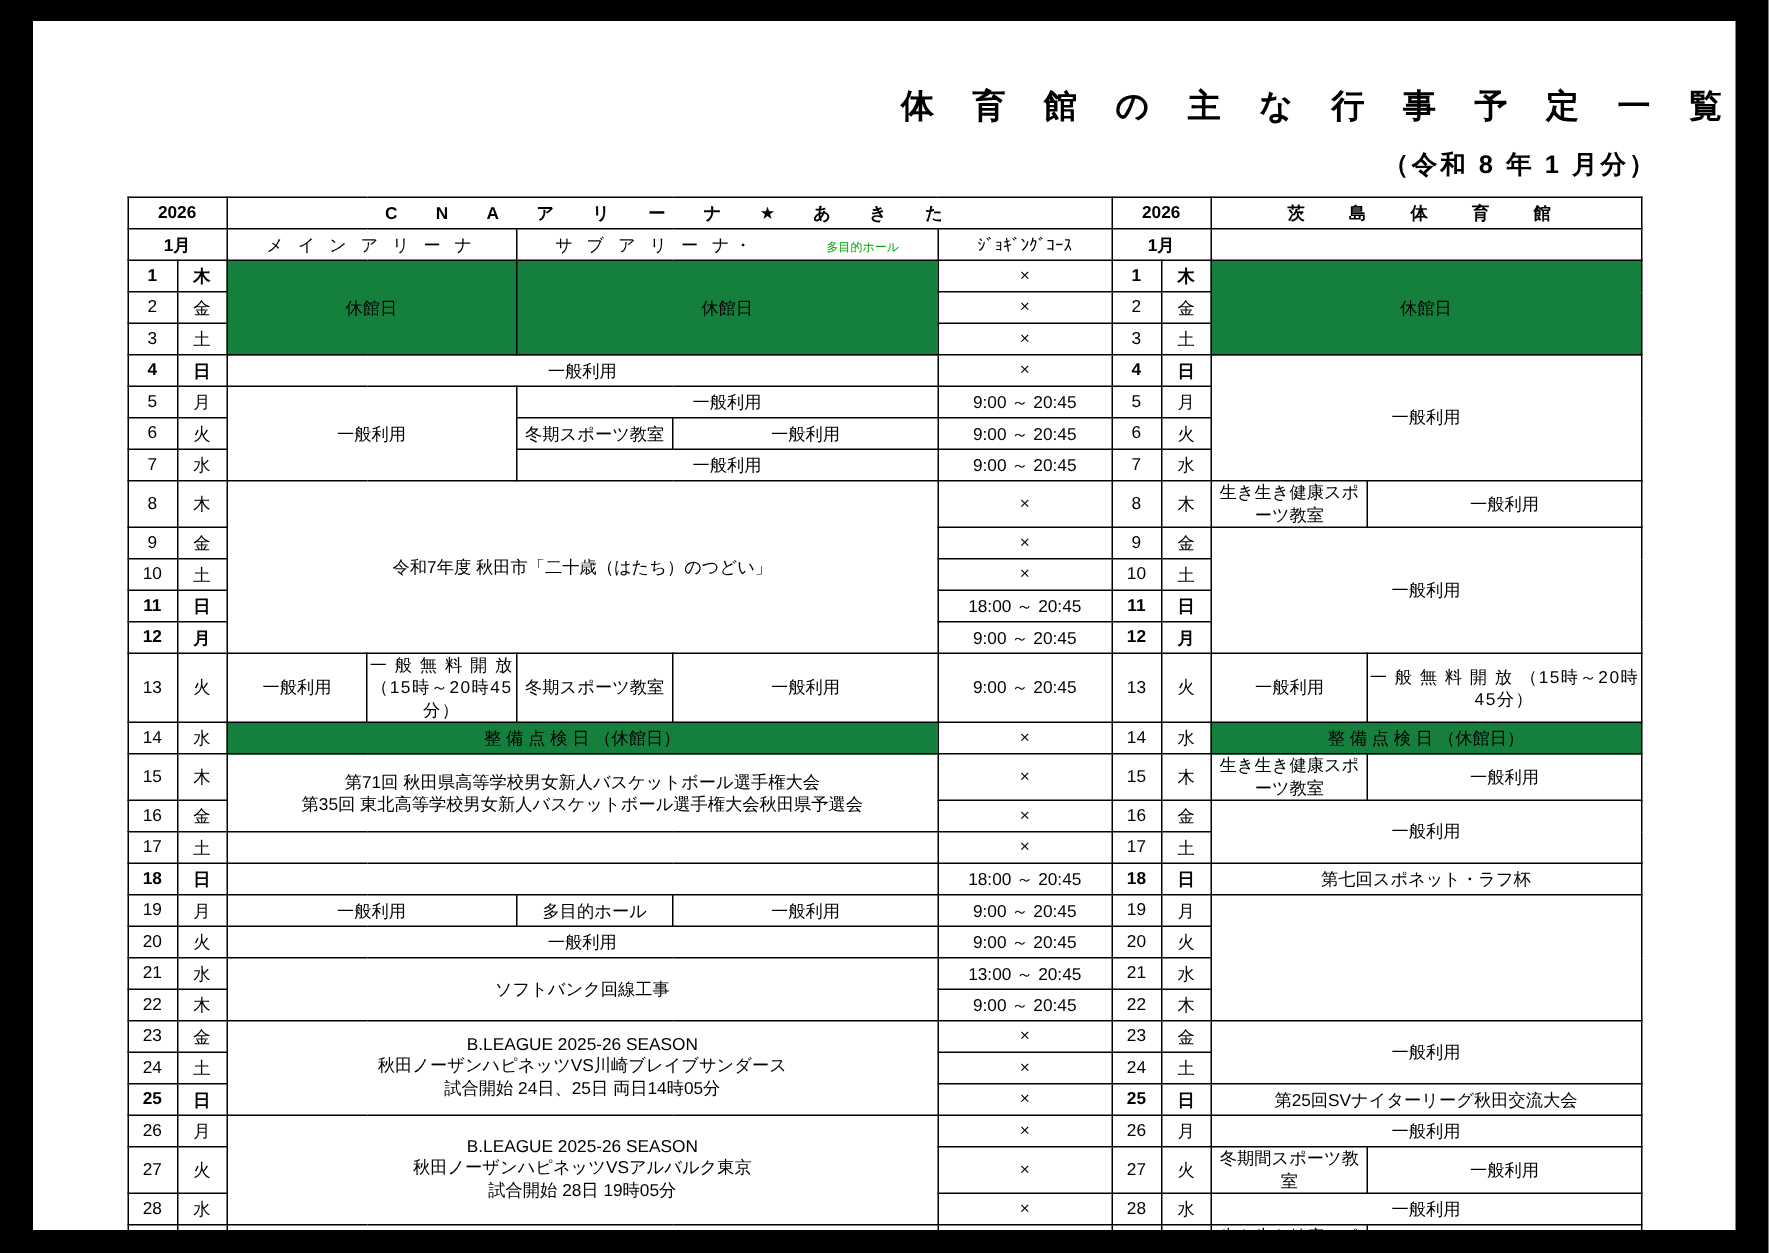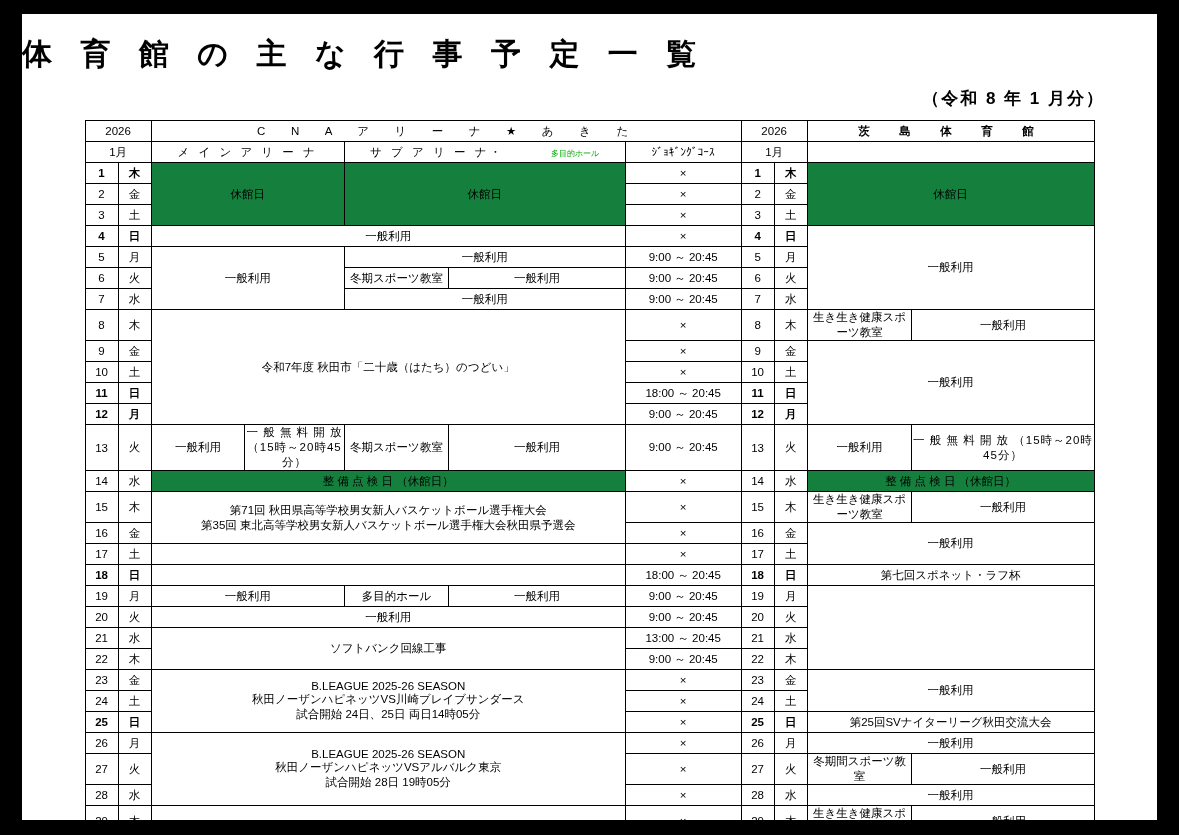--- a/index.html
+++ b/index.html
@@ -8,26 +8,26 @@
     background:#000;
     font-family:"Liberation Sans","DejaVu Sans",sans-serif;
     overflow:hidden;
   }
   .page{
     position:absolute;left:22px;top:14px;
     width:1135px;height:806px;
     background:#fff;
   }
   .title{
-    text-align:left;
-    font-size:30px;
+    text-align:right;
+    font-size:22px;
     font-weight:bold;
     letter-spacing:9px;
     color:#000;
-    padding-top:20px;
+    padding-top:42px;
     font-family:"DejaVu Sans",sans-serif;
   }
   .subtitle{
     text-align:right;
     font-size:17px;
     font-weight:bold;
     letter-spacing:2px;
     padding-right:52px;
     padding-top:12px;
     margin-left:12px;
@@ -41,23 +41,23 @@
   table.sched td{
     border:1px solid #000;
     font-size:11.5px;
     text-align:center;
     vertical-align:middle;
     padding:0;
     height:20px;
     color:#000;
     font-family:"Liberation Sans","DejaVu Sans",sans-serif;
   }
-  .hdr-year{font-size:13px;font-weight:normal;}
+  .hdr-year{font-size:13px;font-weight:bold;}
   .hdr-venue{
-    font-size:18px;font-weight:normal;letter-spacing:7px;color:#1144cc;
+    font-size:18px;font-weight:bold;letter-spacing:7px;color:#1144cc;
   }
   .hdr-venue2{
     font-size:17px;font-weight:bold;letter-spacing:9px;color:#1144cc;margin-left:27px;
   }
   .sub-hdr{font-size:12px;letter-spacing:3px;}
   .sub-hdr small{font-size:8px;color:#0a0;letter-spacing:0;margin-left:47px;}
   .jog{font-size:9.5px;letter-spacing:0;margin-top:44px;}
   .red{color:#e8261c;}
   .blue{color:#1a5fd0;}
   .beige{background:#15803d;}

